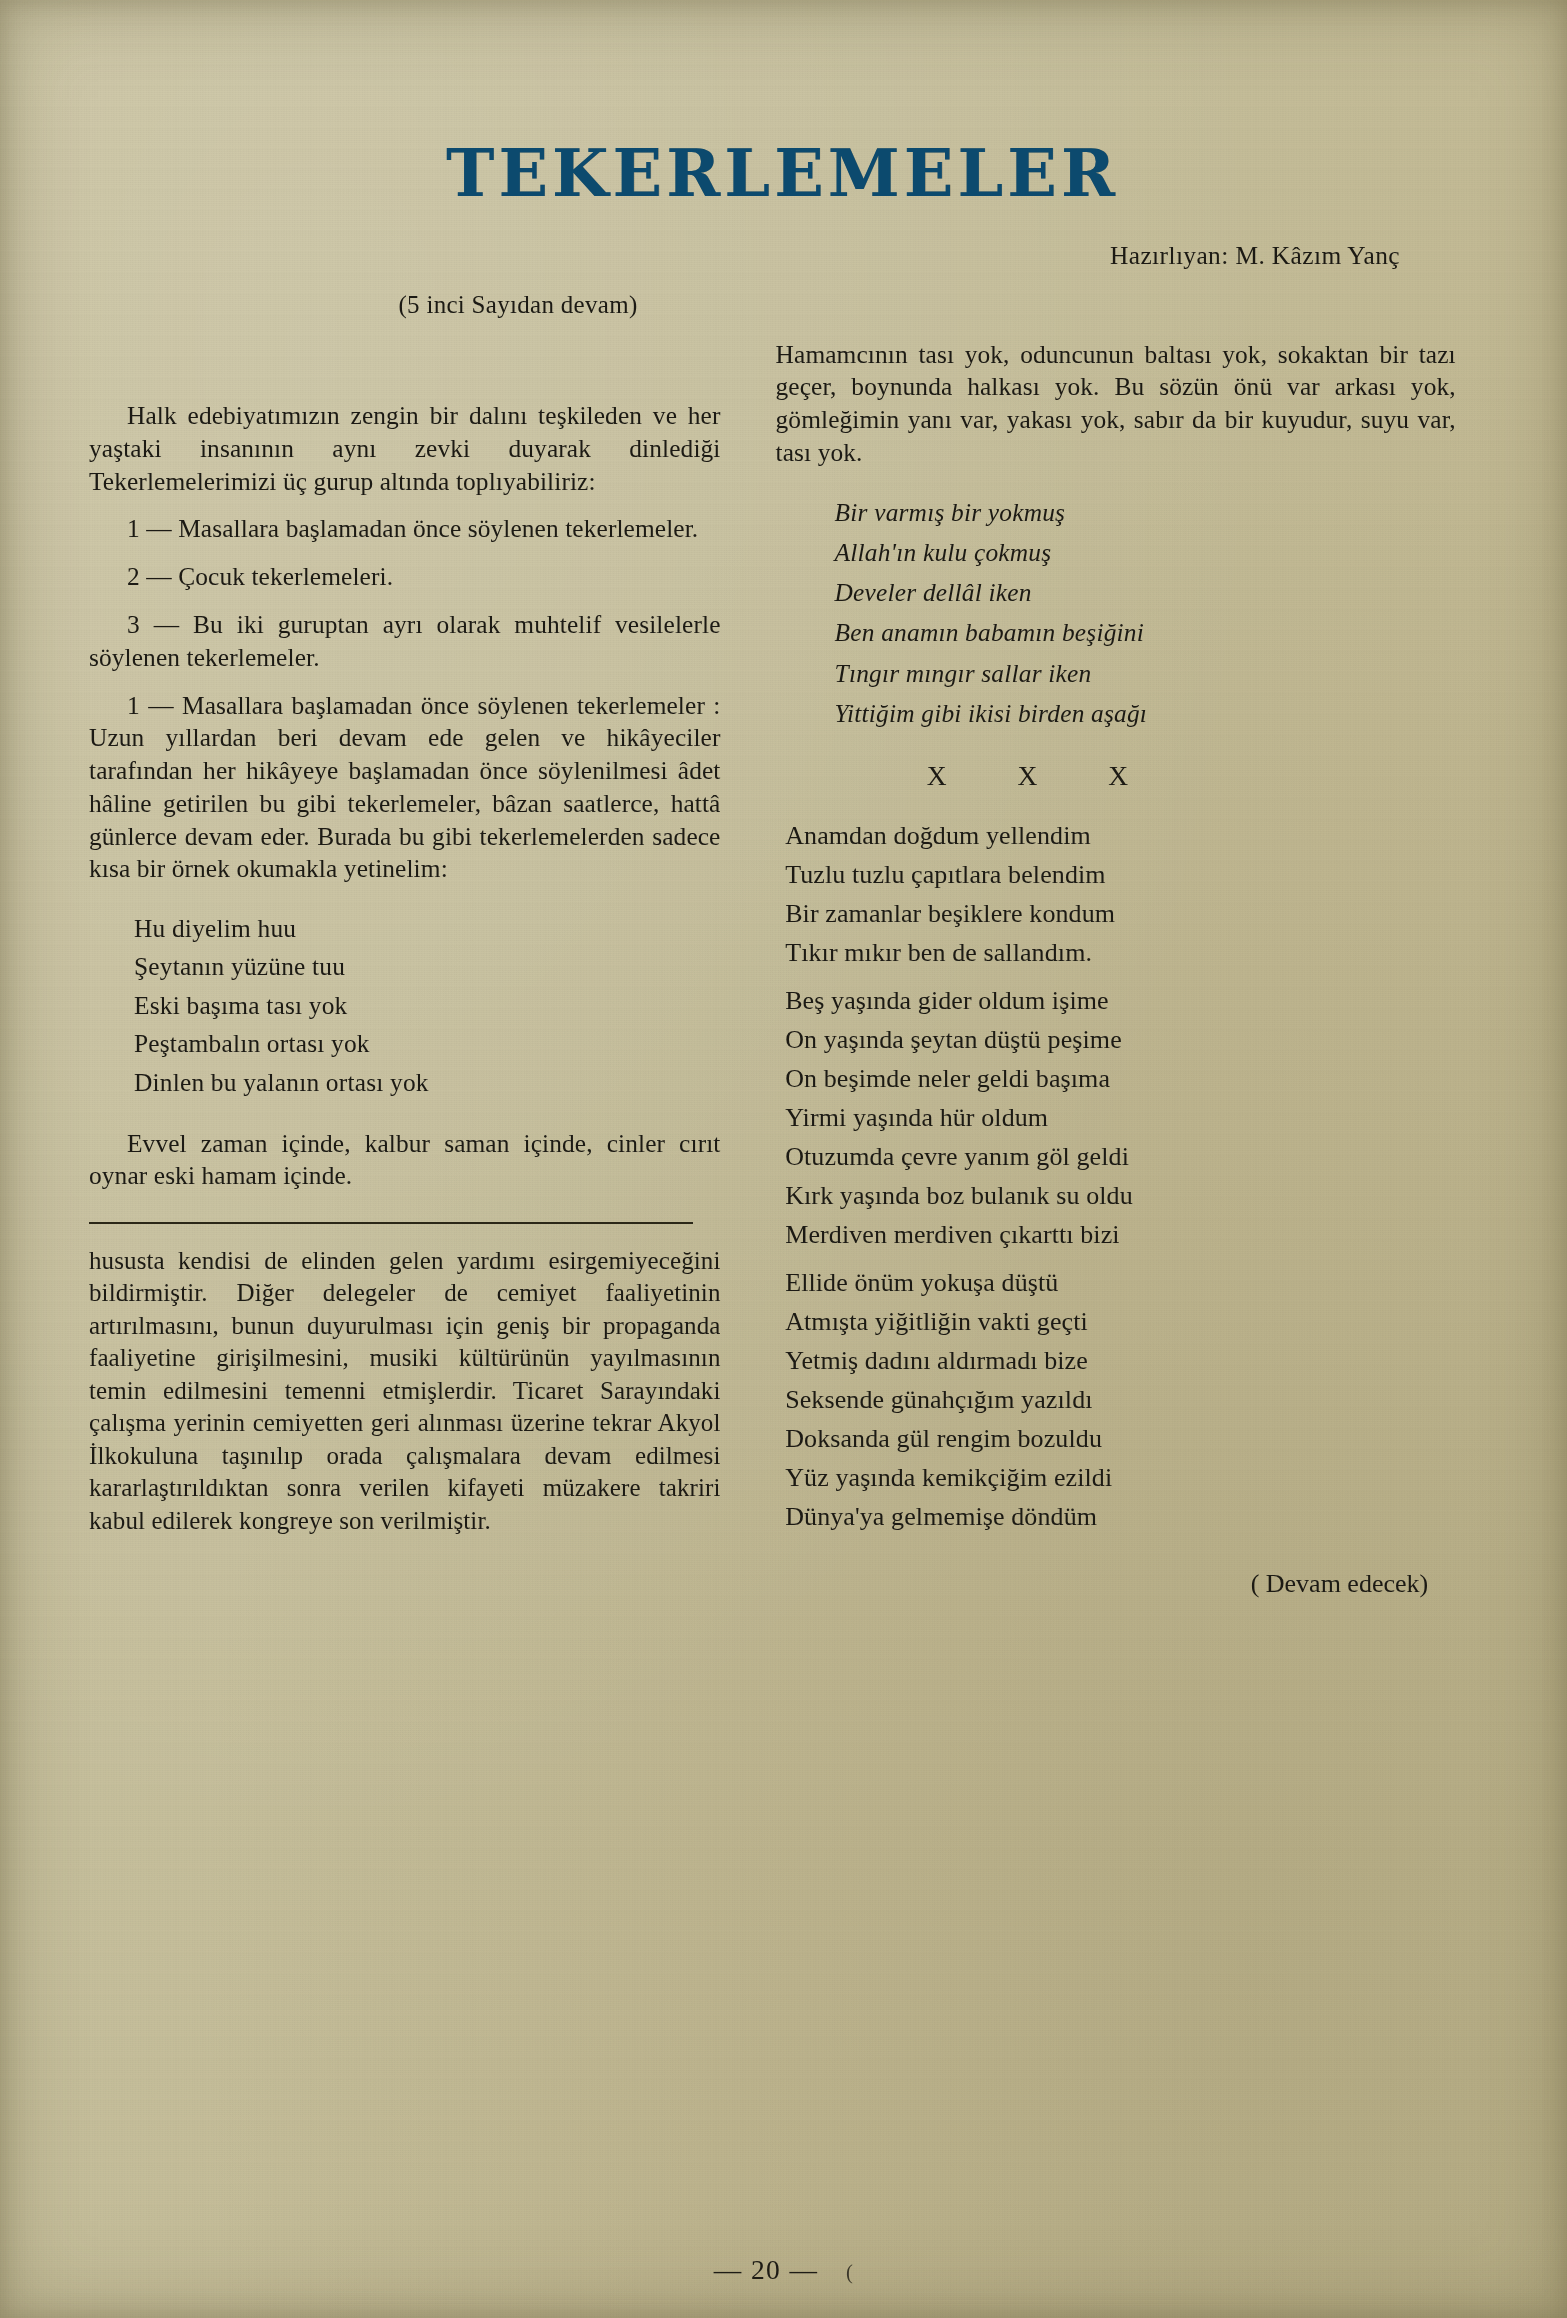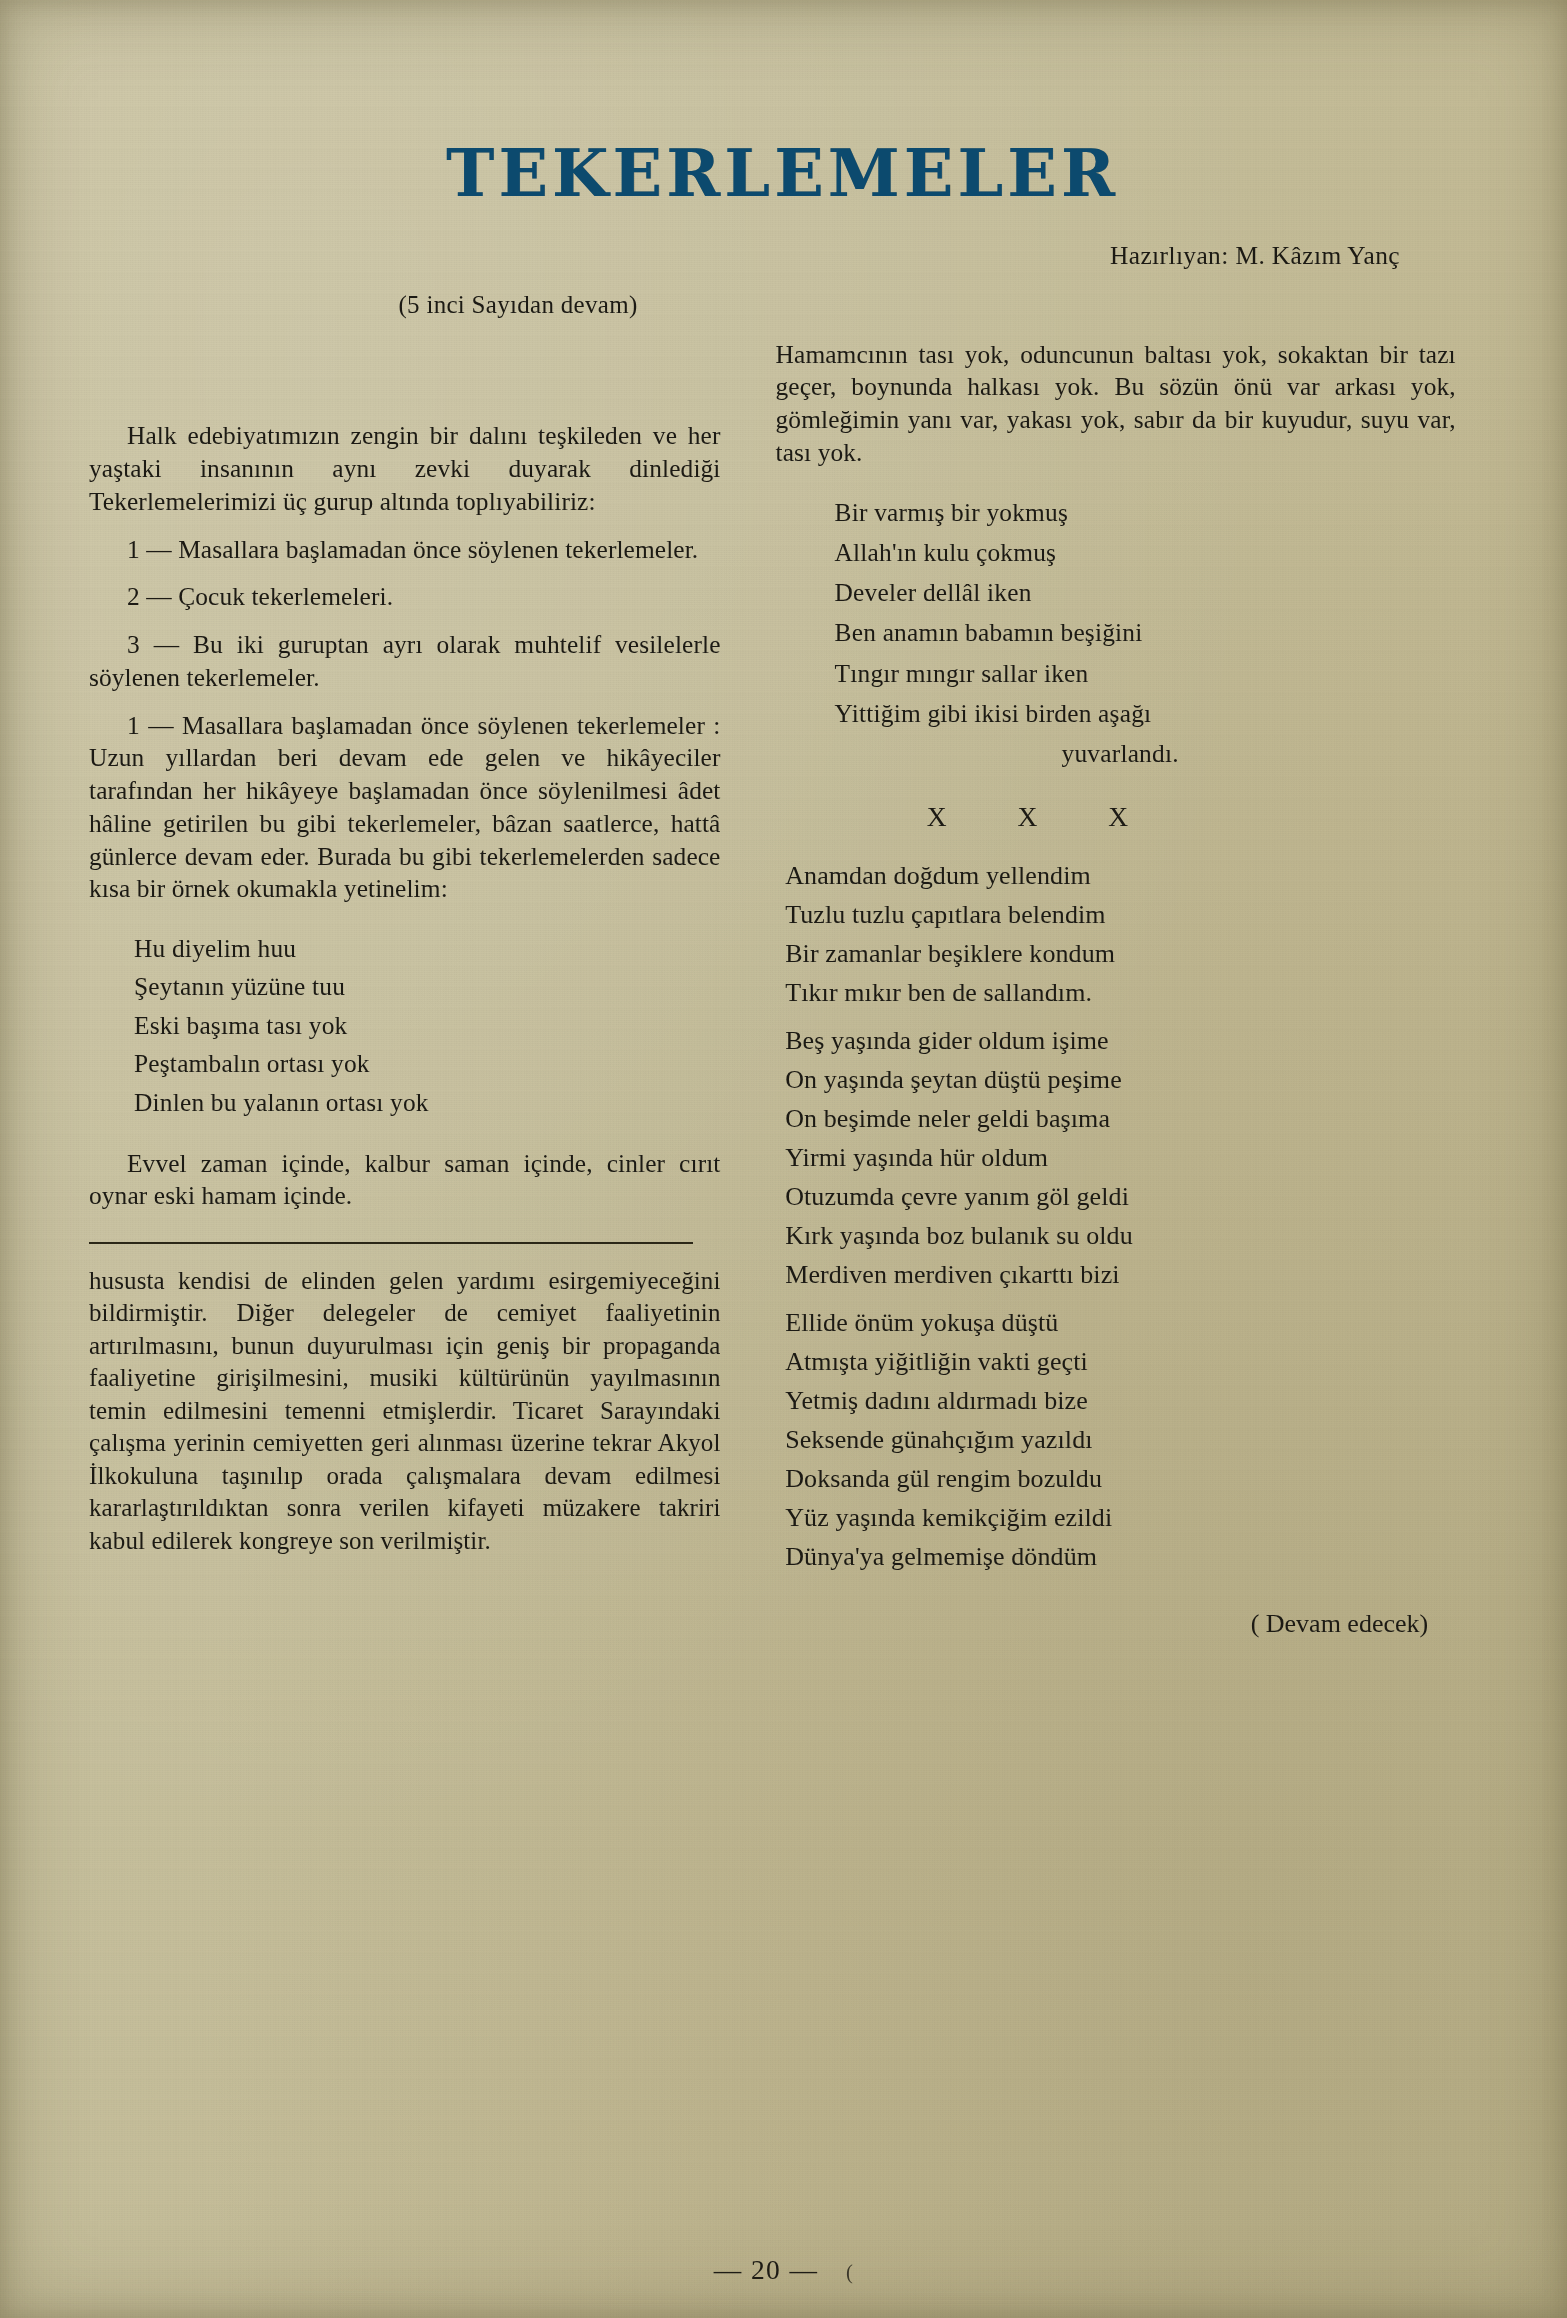--- a/index.html
+++ b/index.html
@@ -112,20 +112,21 @@
   .verse {
     margin: 23.4px 0 0 0;
     padding-left: 45px;
     font-size: 25.4px;
     line-height: 1.52;
     letter-spacing: 0.2px;
   }
   .verse.r {
     padding-left: 59px;
     line-height: 1.58;
+    font-style: italic;
   }
   .verse-line { white-space: pre-wrap; }
   .verse-line.hang { padding-left: 227px; }
 
   .stanza {
     margin: 0 0 0 0;
     padding-left: 9.6px;
     font-size: 26px;
     line-height: 1.50;
     letter-spacing: 0.1px;
@@ -224,21 +225,20 @@
 
       <p class="body">Hamamcının tası yok, oduncunun baltası yok, sokaktan bir tazı geçer, boynunda halkası yok. Bu sözün önü var arkası yok, gömleğimin yanı var, yakası yok, sabır da bir kuyudur, suyu var, tası yok.</p>
 
       <div class="verse r">
         <div class="verse-line">Bir varmış bir yokmuş</div>
         <div class="verse-line">Allah'ın kulu çokmuş</div>
         <div class="verse-line">Develer dellâl iken</div>
         <div class="verse-line">Ben anamın babamın beşiğini</div>
         <div class="verse-line">Tıngır mıngır sallar iken</div>
         <div class="verse-line">Yittiğim gibi ikisi birden aşağı</div>
-        <div class="verse-line hang">yuvarlandı.</div>
       </div>
 
       <div class="xxx">X  X  X</div>
 
       <div class="stanza">
         <div class="verse-line">Anamdan doğdum yellendim</div>
         <div class="verse-line">Tuzlu tuzlu çapıtlara belendim</div>
         <div class="verse-line">Bir zamanlar beşiklere kondum</div>
         <div class="verse-line">Tıkır mıkır ben de sallandım.</div>
       </div>

